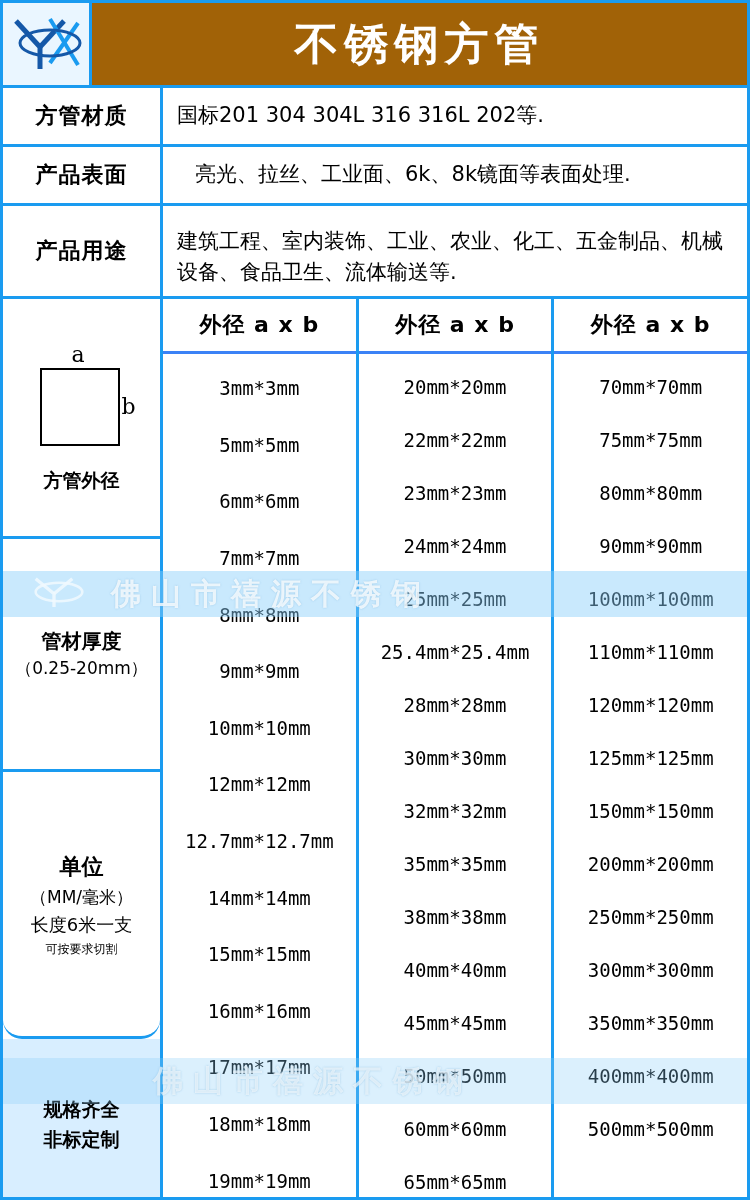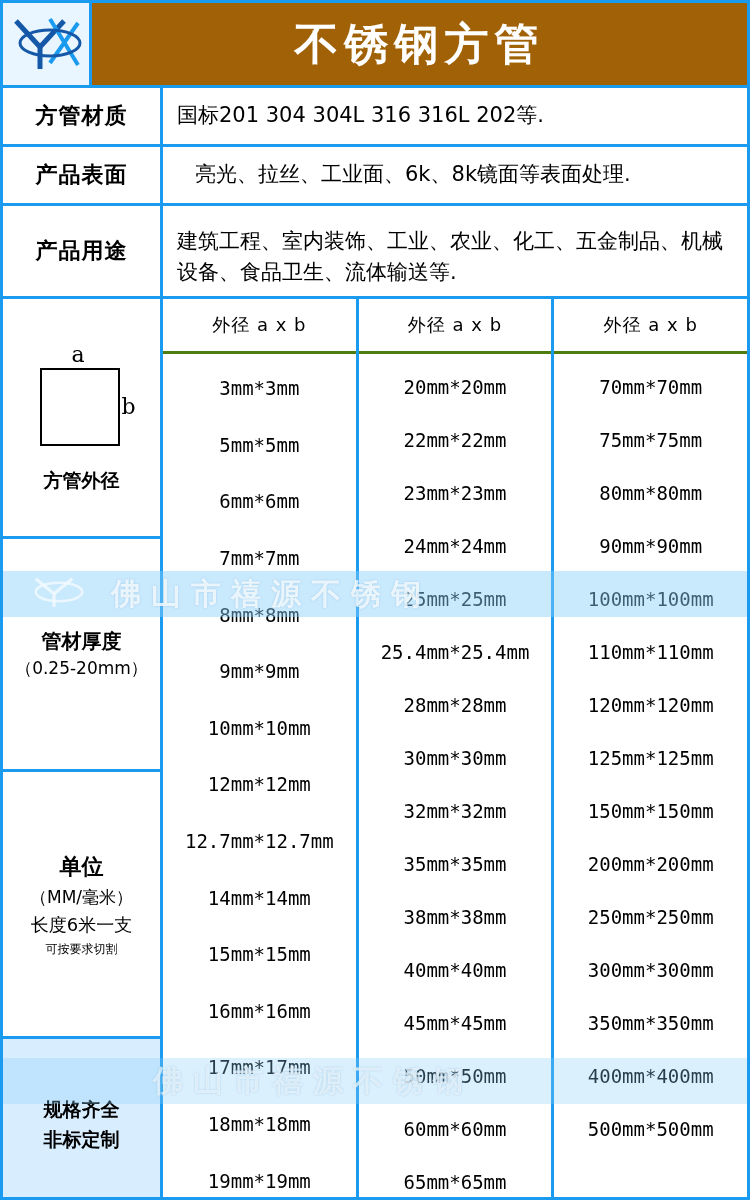--- a/index.html
+++ b/index.html
@@ -141,21 +141,21 @@
     top: 52px;
     font-size: 22px;
     font-family: "DejaVu Serif", serif;
   }
   .diagram-caption { font-size: 19px; font-weight: bold; }
 
   .left-thickness { height: 233px; }
   .left-thickness .t1 { font-size: 20px; font-weight: bold; line-height: 1.5; }
   .left-thickness .t2 { font-size: 17px; line-height: 1.5; }
 
-  .left-unit { height: 267px; }
+  .left-unit { height: 267px; border-radius: 19px; }
   .left-unit .u1 { font-size: 22px; font-weight: bold; line-height: 1.6; }
   .left-unit .u2 { font-size: 17px; line-height: 1.6; }
   .left-unit .u3 { font-size: 18px; line-height: 1.6; }
   .left-unit .u4 { font-size: 12px; line-height: 1.6; }
 
   .left-custom {
     flex: 1;
     background: #d8eeff;
     border-bottom: none;
   }
@@ -172,24 +172,24 @@
     flex-direction: column;
     border-right: 3px solid #1a9bf0;
     box-sizing: border-box;
   }
   .spec-col:last-child { border-right: none; }
   .col-head {
     height: 52px;
     display: flex;
     align-items: center;
     justify-content: center;
-    font-size: 18px;
-    font-weight: normal;
-    font-family: "DejaVu Sans", sans-serif;
-    border-bottom: 3px solid #4d7c0f;
+    font-size: 22px;
+    font-weight: bold;
+    font-family: "DejaVu Sans", sans-serif;
+    border-bottom: 3px solid #3b82f6;
     letter-spacing: 1px;
   }
   .col-list {
     flex: 1;
     display: flex;
     flex-direction: column;
     padding-top: 6px;
   }
   .col-item {
     flex: 1;

